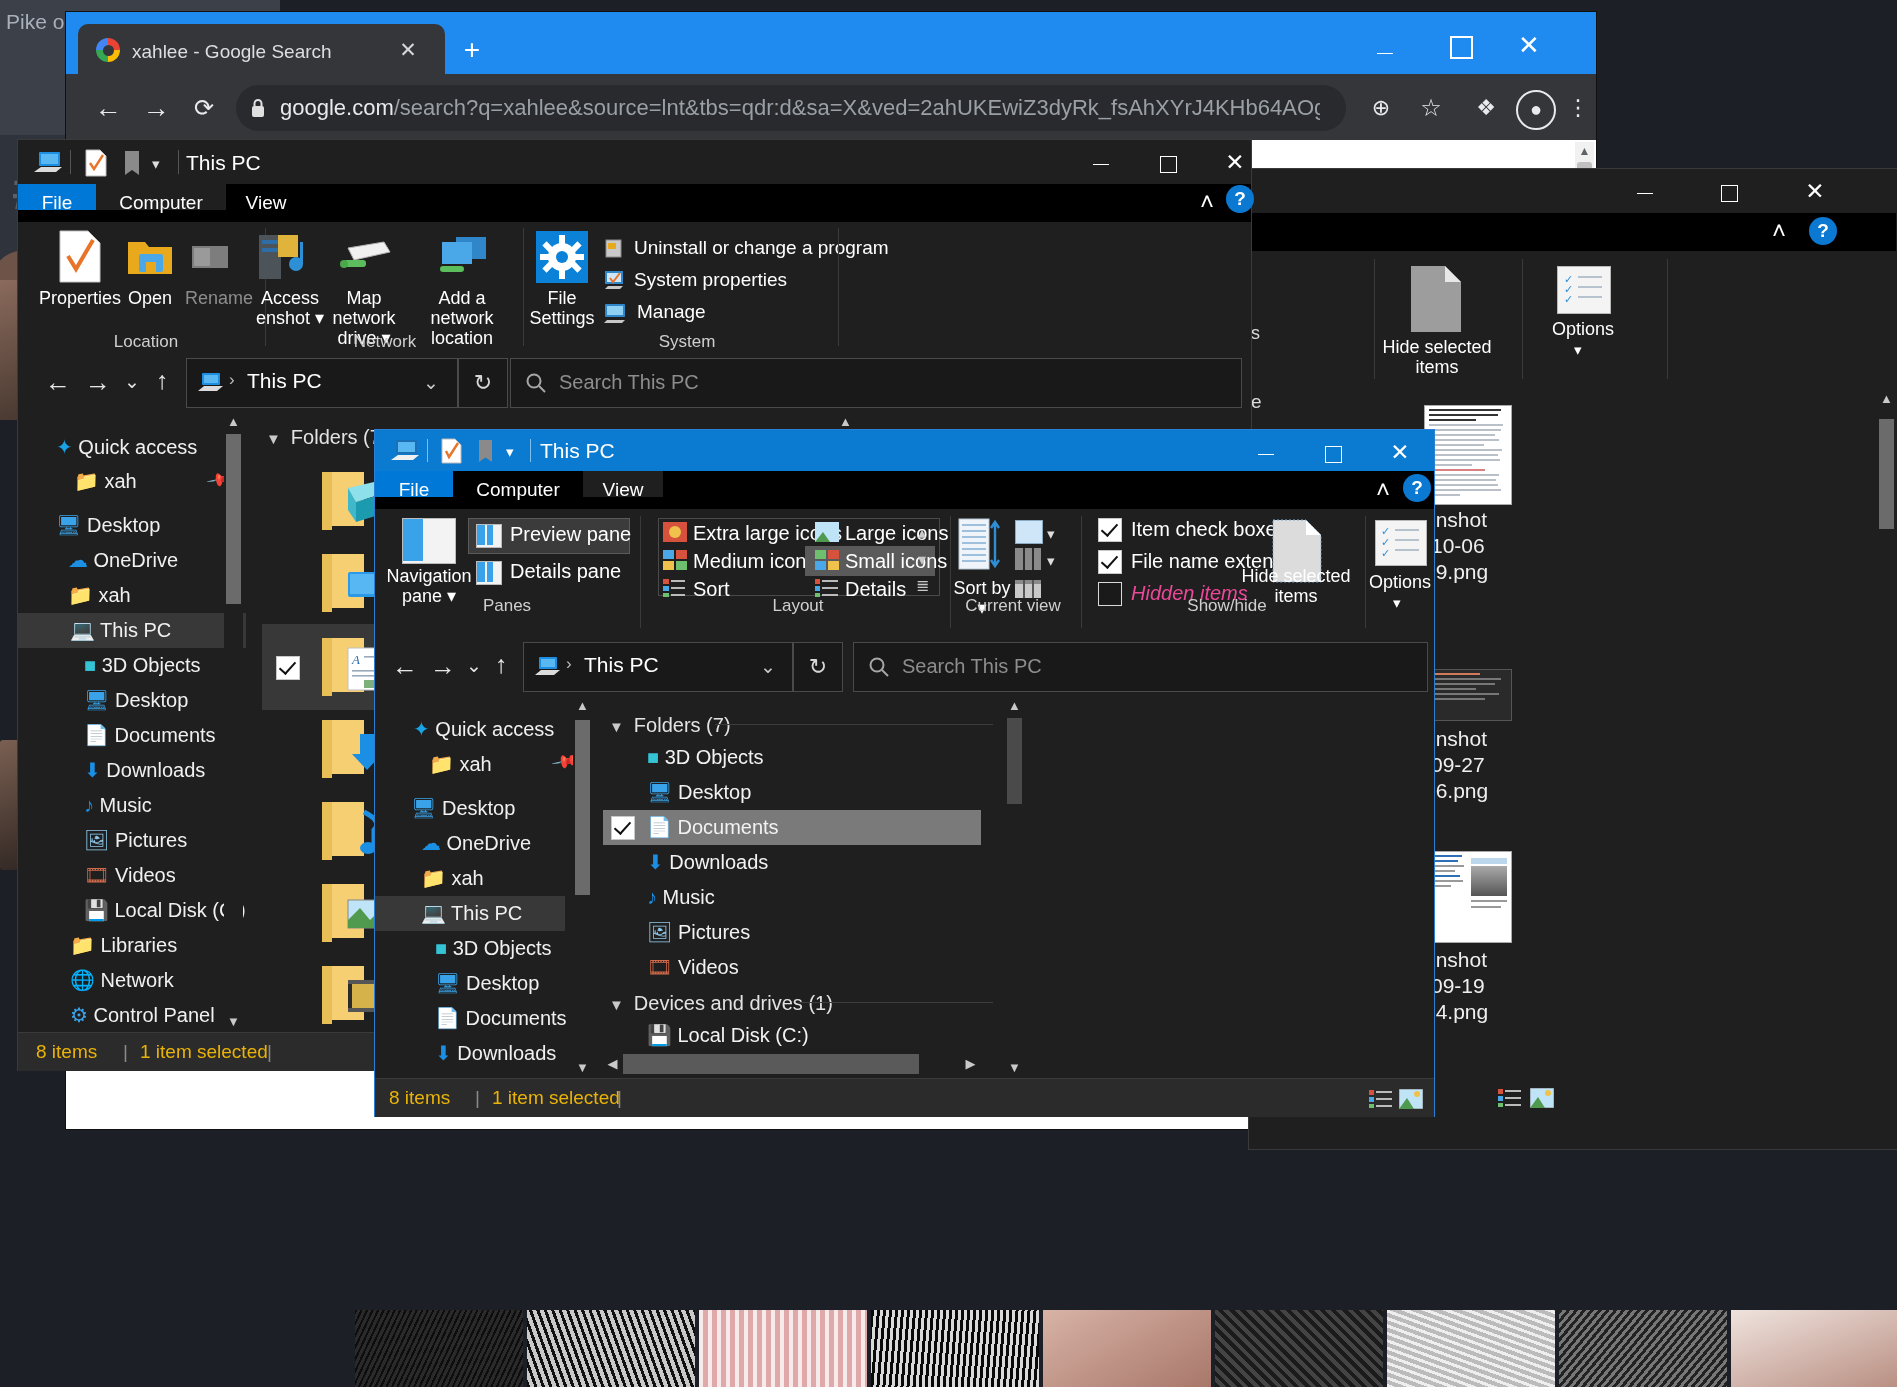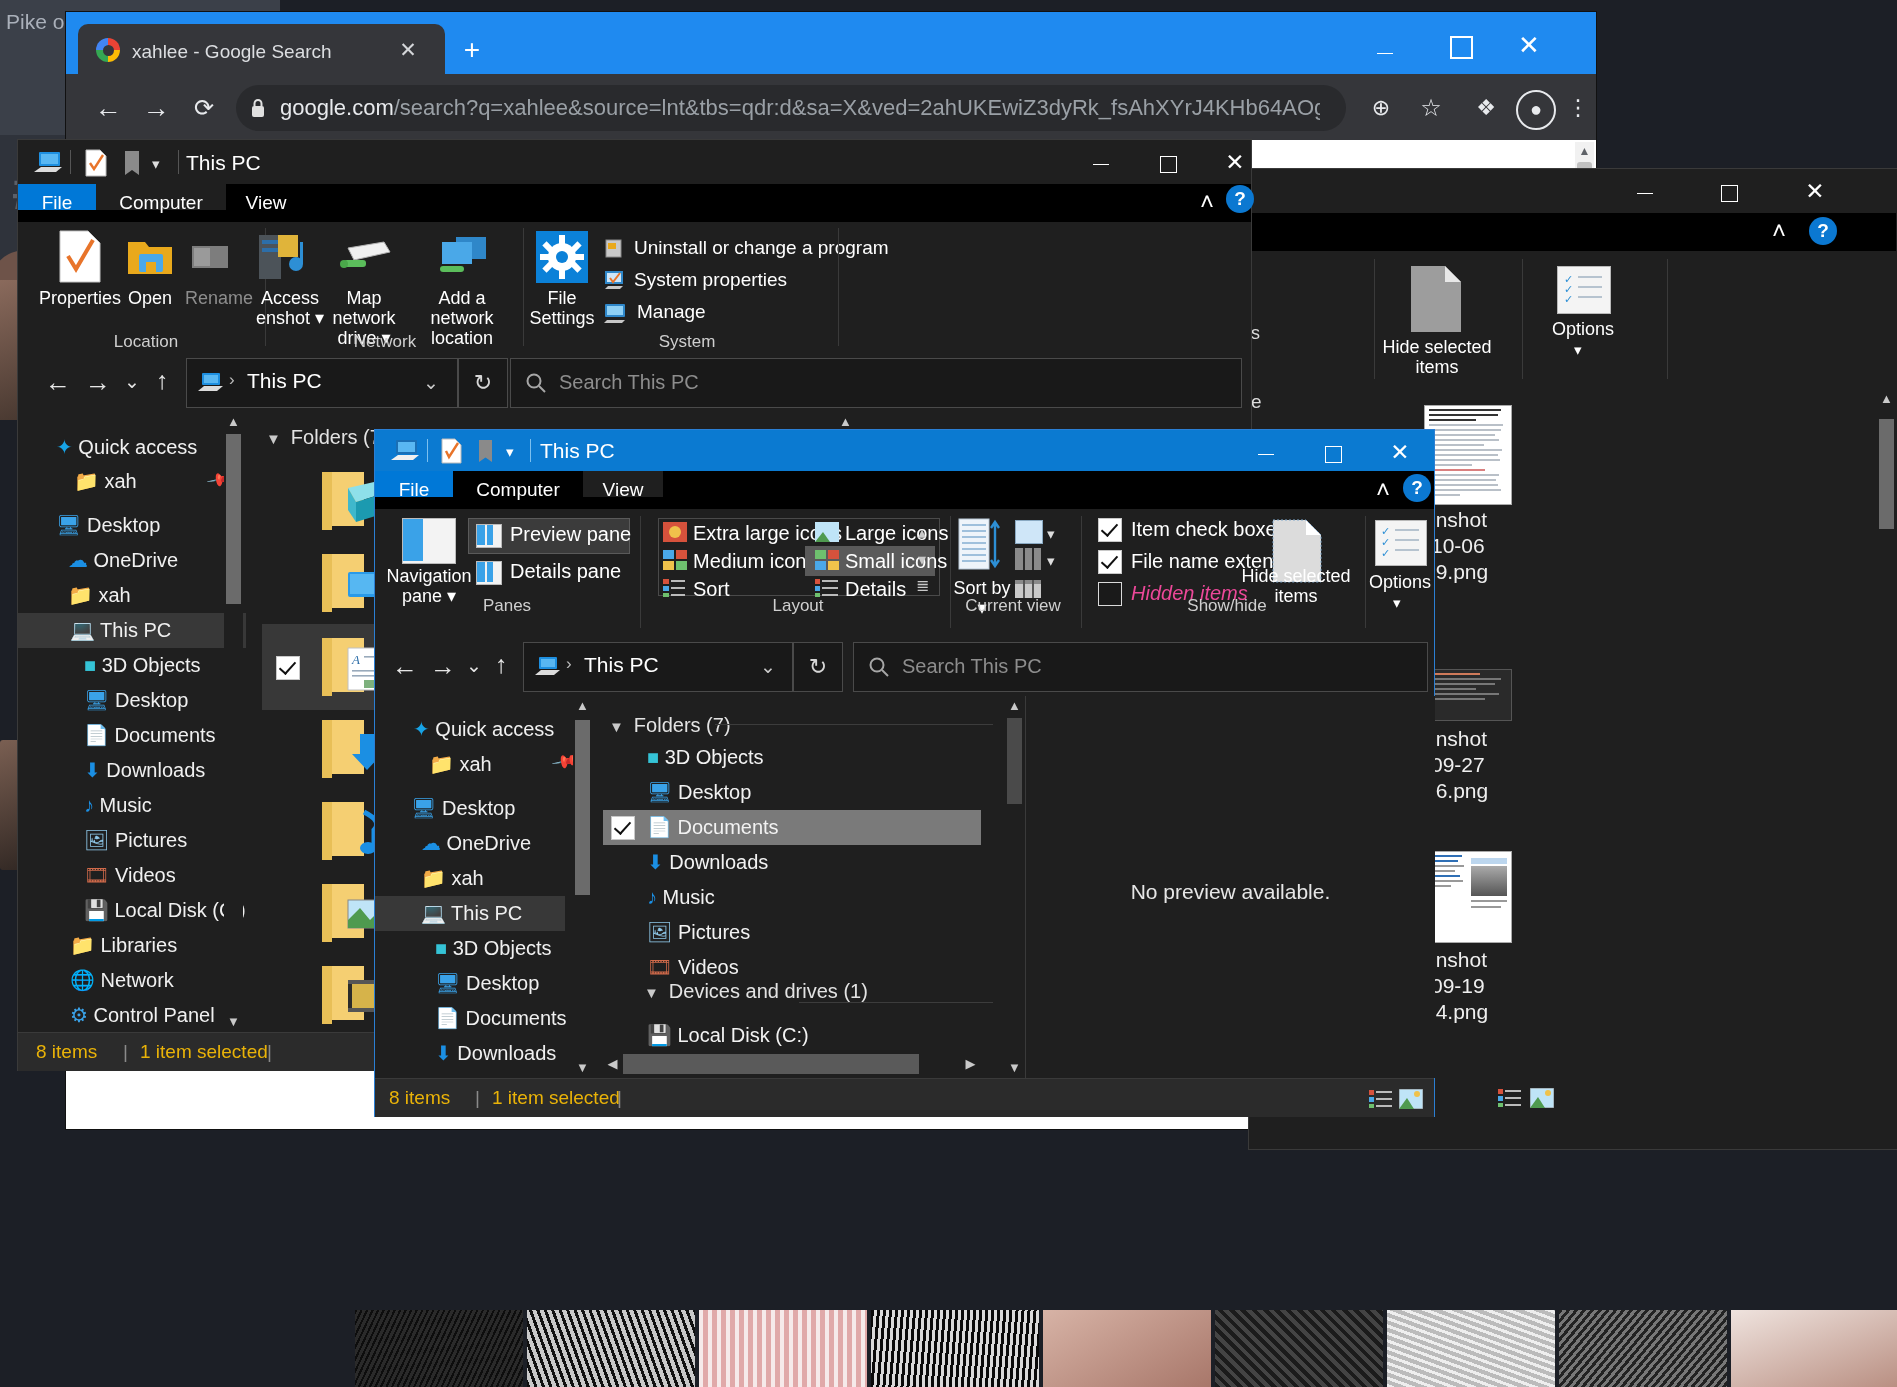--- a/index.html
+++ b/index.html
@@ -729,39 +729,36 @@
 
     <div class="li" style="left:44px;top:44px;"><span style="color:#35c3d6;">■</span> <span>3D Objects</span></div>
     <div class="li" style="left:44px;top:79px;"><span style="color:#3aa2e8;">🖥</span> <span>Desktop</span></div>
     <div class="li sel" style="left:0;top:114px;width:378px;padding-left:44px;box-sizing:border-box;"><span style="color:#cfd8e3;">📄</span> <span>Documents</span></div>
     <div class="ckbox checked" style="left:8px;top:120px;"></div>
     <div class="li" style="left:44px;top:149px;"><span style="color:#1b8fe3;">⬇</span> <span>Downloads</span></div>
     <div class="li" style="left:44px;top:184px;"><span style="color:#1b8fe3;">♪</span> <span>Music</span></div>
     <div class="li" style="left:44px;top:219px;"><span style="color:#8ec7e8;">🖼</span> <span>Pictures</span></div>
     <div class="li" style="left:44px;top:254px;"><span style="color:#d06a4a;">🎞</span> <span>Videos</span></div>
 
-    <div class="grouphdr" style="left:6px;top:284px;margin-left:35px;"><span class="chev">▼</span><span>Devices and drives (1)</span></div>
+    <div class="grouphdr" style="left:6px;top:296px;"><span class="chev">▼</span><span>Devices and drives (1)</span></div>
     <div class="grouprule" style="left:196px;top:306px;width:194px;"></div>
     <div class="li" style="left:44px;top:322px;"><span style="color:#c9c9c9;">💾</span> <span>Local Disk (C:)</span></div>
   </div>
   <div class="abs vsb" style="left:630px;top:266px;width:19px;height:382px;">
     <div class="arr" style="top:0;">▲</div>
     <div class="thumb" style="top:22px;height:86px;background:#4a4a4a;"></div>
     <div class="arr" style="top:362px;">▼</div>
   </div>
 
   <div class="abs" style="left:228px;top:620px;width:402px;height:28px;background:#1f1f1f;">
     <div class="abs" style="left:0;top:4px;width:19px;height:20px;color:#c9c9c9;font-size:13px;text-align:center;line-height:20px;">◀</div>
     <div class="abs" style="left:20px;top:4px;width:296px;height:20px;background:#5a5a5a;"></div>
     <div class="abs" style="left:358px;top:4px;width:19px;height:20px;color:#c9c9c9;font-size:13px;text-align:center;line-height:20px;">▶</div>
   </div>
 
-  <div class="abs previewpane" style="left:650px;top:266px;width:409px;height:382px;">
-    <div class="preview-text" style="left:0;top:184px;width:409px;">No preview available.</div>
-  </div>
 
   <div class="abs statusbar" style="left:0;top:648px;width:1059px;height:38px;">
     <div class="status-text" style="left:14px;top:8px;">8 items</div>
     <div class="abs" style="left:100px;top:8px;color:#8a8a8a;font-size:19px;">|</div>
     <div class="status-text" style="left:117px;top:8px;">1 item selected</div>
     <div class="abs" style="left:242px;top:8px;color:#8a8a8a;font-size:19px;">|</div>
     <svg class="abs" style="left:994px;top:10px;width:24px;height:20px;" viewBox="0 0 24 20">
         <rect x="0" y="1" width="5" height="5" fill="#d6523c"></rect>
         <rect x="0" y="8" width="5" height="5" fill="#4aa8e8"></rect>
         <rect x="0" y="15" width="5" height="4" fill="#6ec06e"></rect>

